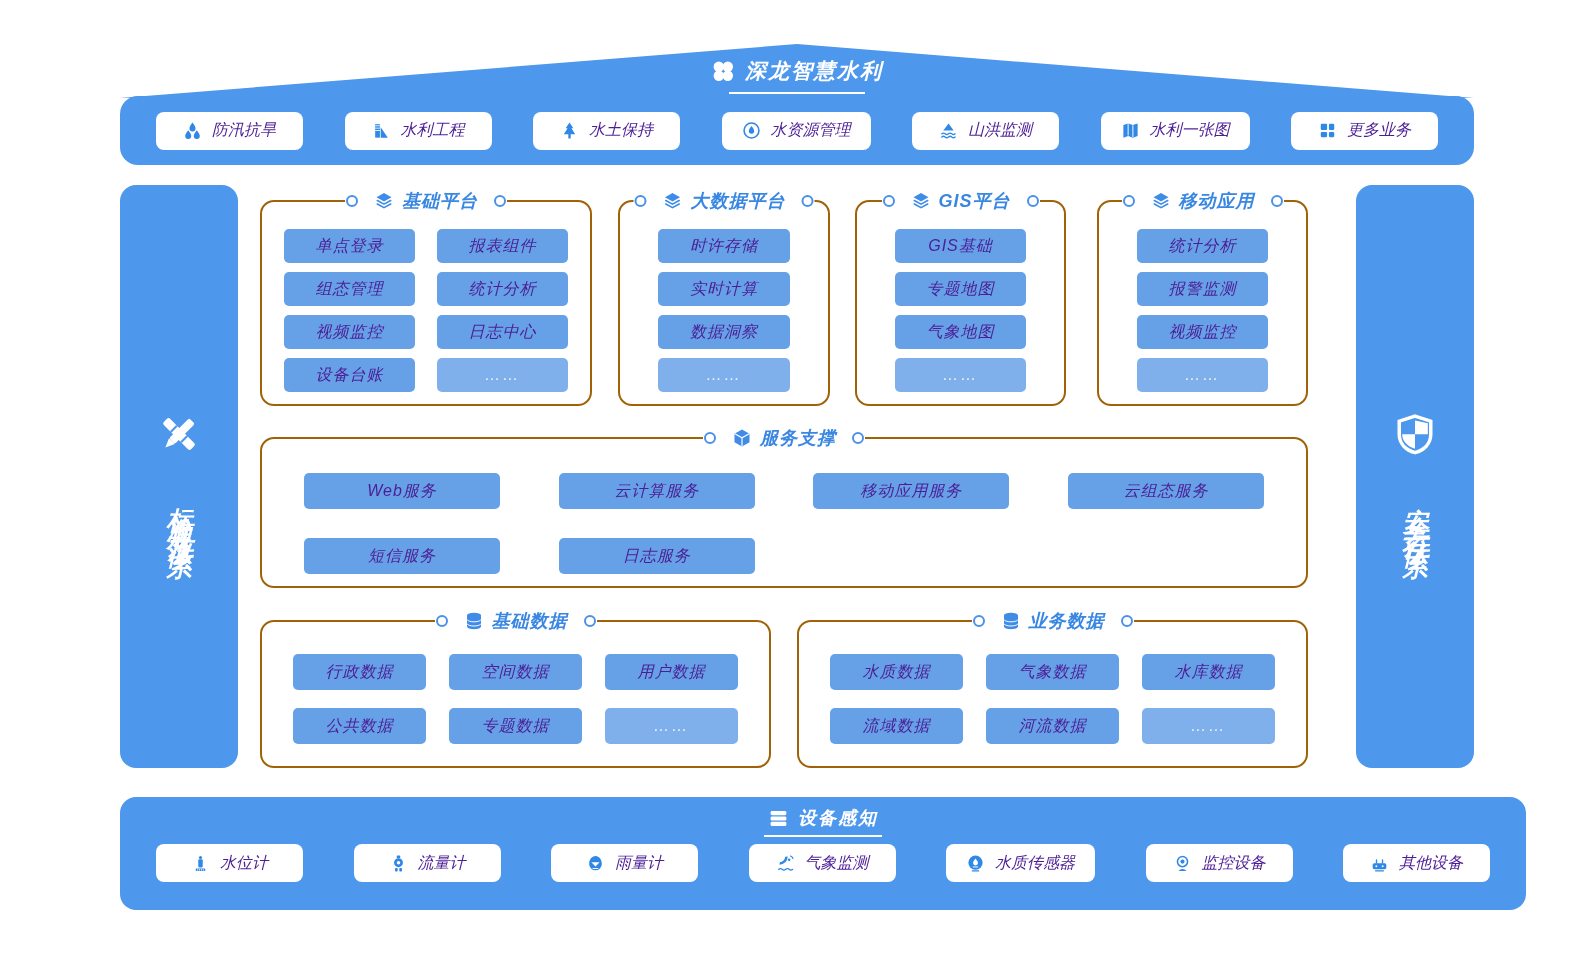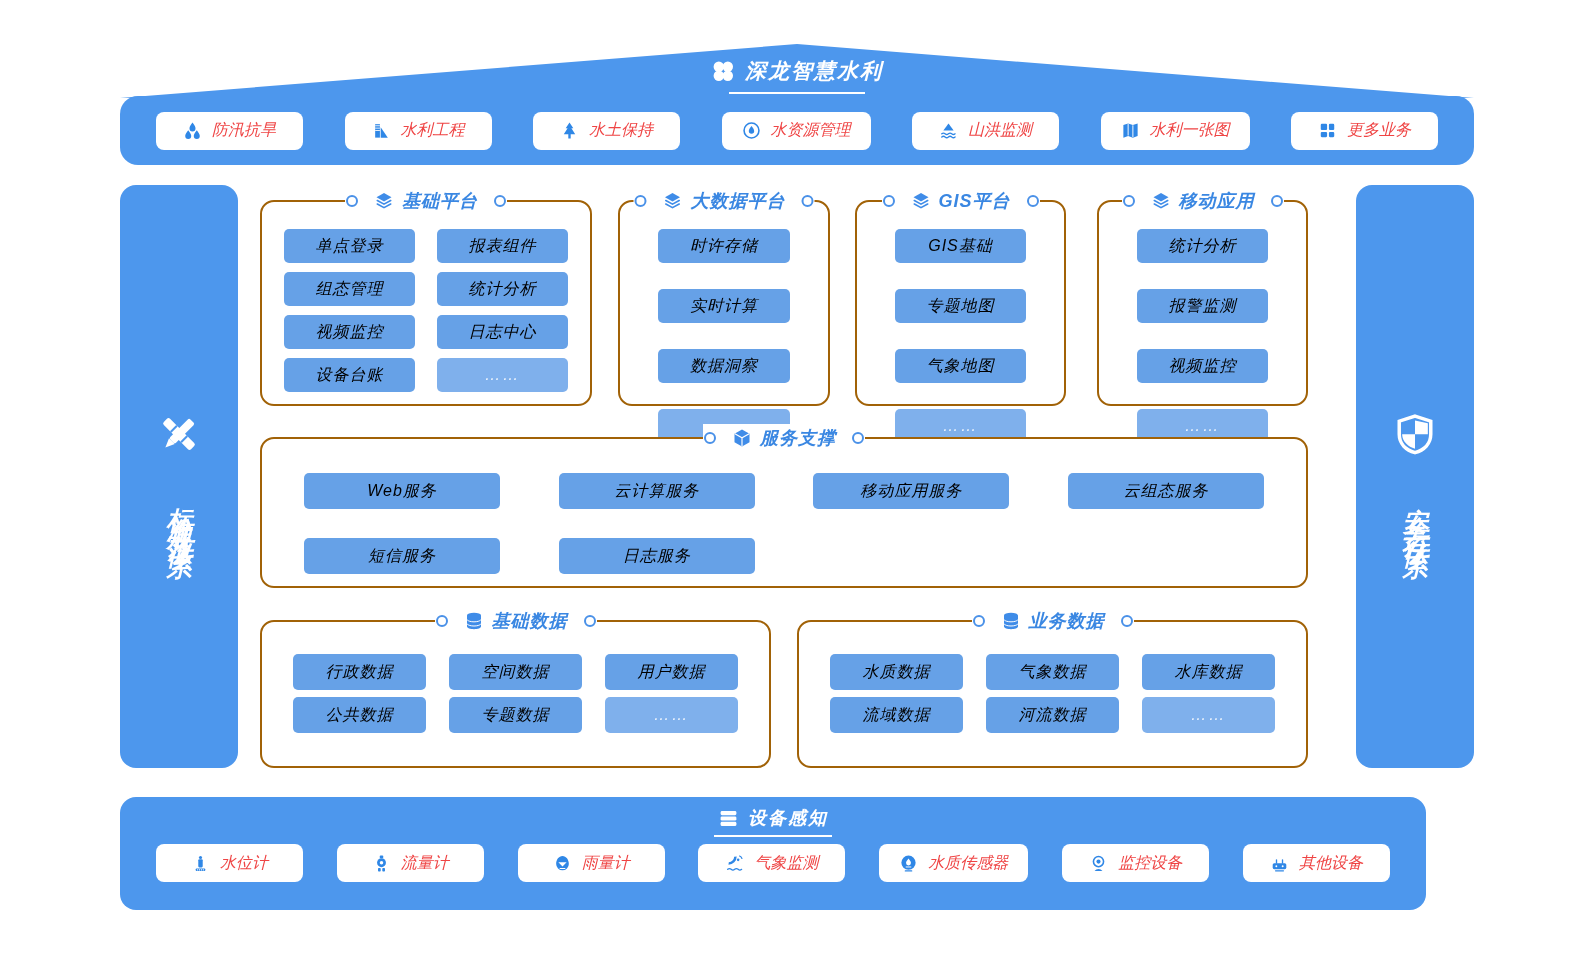--- a/index.html
+++ b/index.html
@@ -12,21 +12,21 @@
   .main-title{position:absolute;left:0;top:57px;width:100%;display:flex;flex-direction:column;
         align-items:center;z-index:3;color:#fff;}
   .main-title .row{display:flex;align-items:center;gap:10px;font-size:21px;font-weight:bold;letter-spacing:2px;}
   .main-title .underline{width:136px;height:2px;background:#fff;margin-top:7px;}
   .top-banner{position:absolute;left:120px;top:96px;width:1354px;height:69px;background:#4d97ed;
         border-radius:18px;z-index:2;display:flex;align-items:center;}
   .bar-row{display:flex;width:100%;justify-content:space-between;align-items:center;padding:0 36px;box-sizing:border-box;}
 
   .pill{background:#fff;border-radius:8px;height:38px;min-width:147px;box-sizing:border-box;
         display:flex;align-items:center;justify-content:center;gap:10px;padding:0 20px;
-        color:#ef4444;font-size:16px;cursor:pointer;white-space:nowrap;}
+        color:#4c1d95;font-size:16px;cursor:pointer;white-space:nowrap;}
   .pill .ic{width:19px;height:19px;color:#2f87e6;flex:0 0 auto;}
 
   
   .side{position:absolute;top:185px;width:118px;height:583px;background:#4d97ed;border-radius:16px;
         display:flex;flex-direction:column;align-items:center;justify-content:center;gap:32px;color:#fff;}
   .side.left{left:120px;}
   .side.right{left:1356px;}
   .side .ic{width:44px;height:44px;color:#fff;}
   .vtext{writing-mode:vertical-lr;text-orientation:upright;font-size:25px;font-weight:bold;
         letter-spacing:9px;line-height:1;}
@@ -34,31 +34,31 @@
   
   .gbox{position:absolute;border:2px solid #a16207;border-radius:14px;background:#fff;box-sizing:border-box;}
   .ghead{position:absolute;top:-15px;left:50%;transform:translateX(-50%);display:flex;align-items:center;
         background:#fff;height:28px;padding:0 1px;white-space:nowrap;z-index:2;}
   .ghead .dot{width:8px;height:8px;border:2px solid #4a91e8;border-radius:50%;background:#fff;flex:0 0 auto;}
   .ghead .ic{width:20px;height:20px;color:#3f8ce8;margin:0 8px 0 16px;flex:0 0 auto;}
   .gtitle{font-size:18px;font-weight:bold;color:#3a87e2;margin-right:16px;letter-spacing:1px;}
 
   .gitems{display:grid;}
   .gitems.cols2{grid-template-columns:1fr 1fr;column-gap:22px;row-gap:9px;padding:27px 22px 0;}
-  .gitems.cols1{grid-template-columns:1fr;row-gap:26px;padding:27px 38px 0;}
+  .gitems.cols1{grid-template-columns:1fr;row-gap:9px;padding:27px 38px 0;}
   .gitems.svc{grid-template-columns:repeat(4,196px);justify-content:space-between;row-gap:29px;padding:34px 42px 0;}
-  .gitems.dat{grid-template-columns:repeat(3,133px);justify-content:space-between;row-gap:7px;padding:32px 31px 0;}
-
-  .chip{background:#66a1e7;color:#000000;border-radius:5px;height:34px;display:flex;align-items:center;
+  .gitems.dat{grid-template-columns:repeat(3,133px);justify-content:space-between;row-gap:18px;padding:32px 31px 0;}
+
+  .chip{background:#66a1e7;color:#4c1d95;border-radius:5px;height:34px;display:flex;align-items:center;
         justify-content:center;font-size:16px;cursor:pointer;letter-spacing:1px;}
   .gitems.svc .chip,.gitems.dat .chip{height:36px;}
   .chip.more{background:#7fb0ec;color:rgba(255,255,255,.85);letter-spacing:2px;}
 
   
-  .bottom-bar{position:absolute;left:120px;top:797px;width:1306px;height:113px;background:#4d97ed;
+  .bottom-bar{position:absolute;left:120px;top:797px;width:1406px;height:113px;background:#4d97ed;
         border-radius:16px;color:#fff;}
   .bottom-title{display:flex;flex-direction:column;align-items:center;padding-top:9px;}
   .bottom-title .row{display:flex;align-items:center;gap:9px;font-size:18px;font-weight:bold;letter-spacing:2px;}
   .bottom-title .ic{width:21px;height:21px;color:#fff;}
   .bottom-title .underline{width:118px;height:2px;background:#fff;margin-top:5px;}
   .bottom-bar .bar-row{margin-top:7px;}
 
   .ic svg{width:100%;height:100%;display:block;}
 </style>
 </head>

